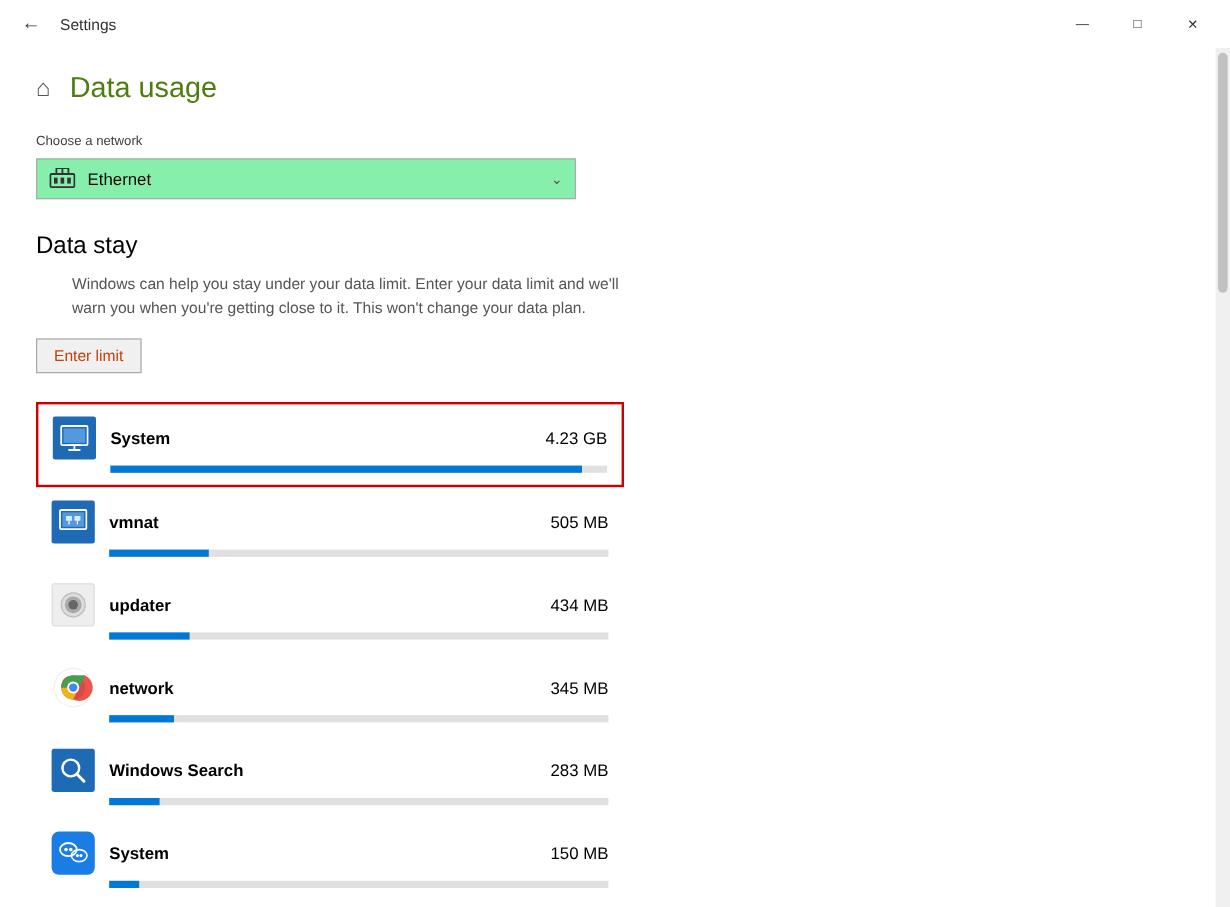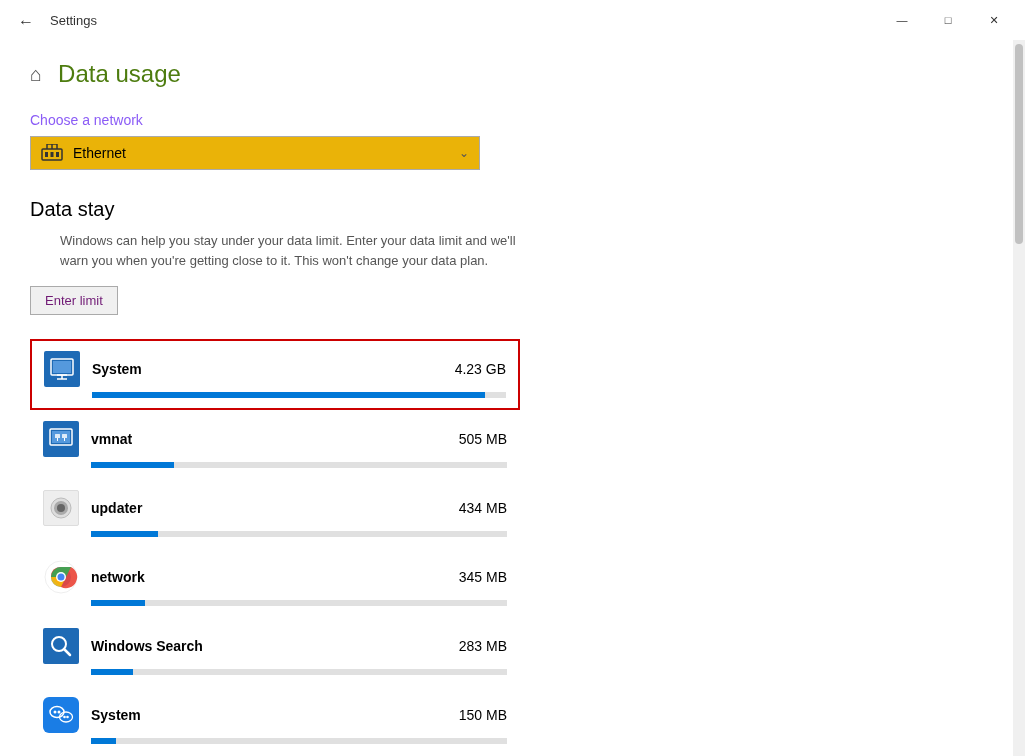--- a/index.html
+++ b/index.html
@@ -94,34 +94,34 @@
       color: #555;
     }
     .page-title {
       font-size: 24px;
       font-weight: 300;
       color: #4d7c0f;
     }
 
     
     .section-label {
-      font-size: 14px;
-      color: #8b5cf6;
+      font-size: 11px;
+      color: #404040;
       margin-bottom: 8px;
     }
     .network-dropdown {
       display: flex;
       align-items: center;
       justify-content: space-between;
       width: 450px;
       height: 34px;
       border: 1px solid #aaa;
       padding: 0 10px;
       cursor: pointer;
-      background: #eab308;
+      background: #86efac;
       margin-bottom: 28px;
     }
     .network-dropdown-left {
       display: flex;
       align-items: center;
       gap: 10px;
     }
     .network-label {
       font-size: 14px;
       color: #000;
@@ -145,21 +145,21 @@
       max-width: 460px;
       margin-bottom: 16px;
       margin-left: 30px;
     }
     .enter-limit-btn {
       font-size: 13px;
       padding: 6px 14px;
       border: 1px solid #aaa;
       background: #f0f0f0;
       cursor: pointer;
-      color: #701a75;
+      color: #c2410c;
       margin-bottom: 24px;
     }
 
     
     .app-list {
       display: flex;
       flex-direction: column;
       gap: 0;
       width: 490px;
     }

